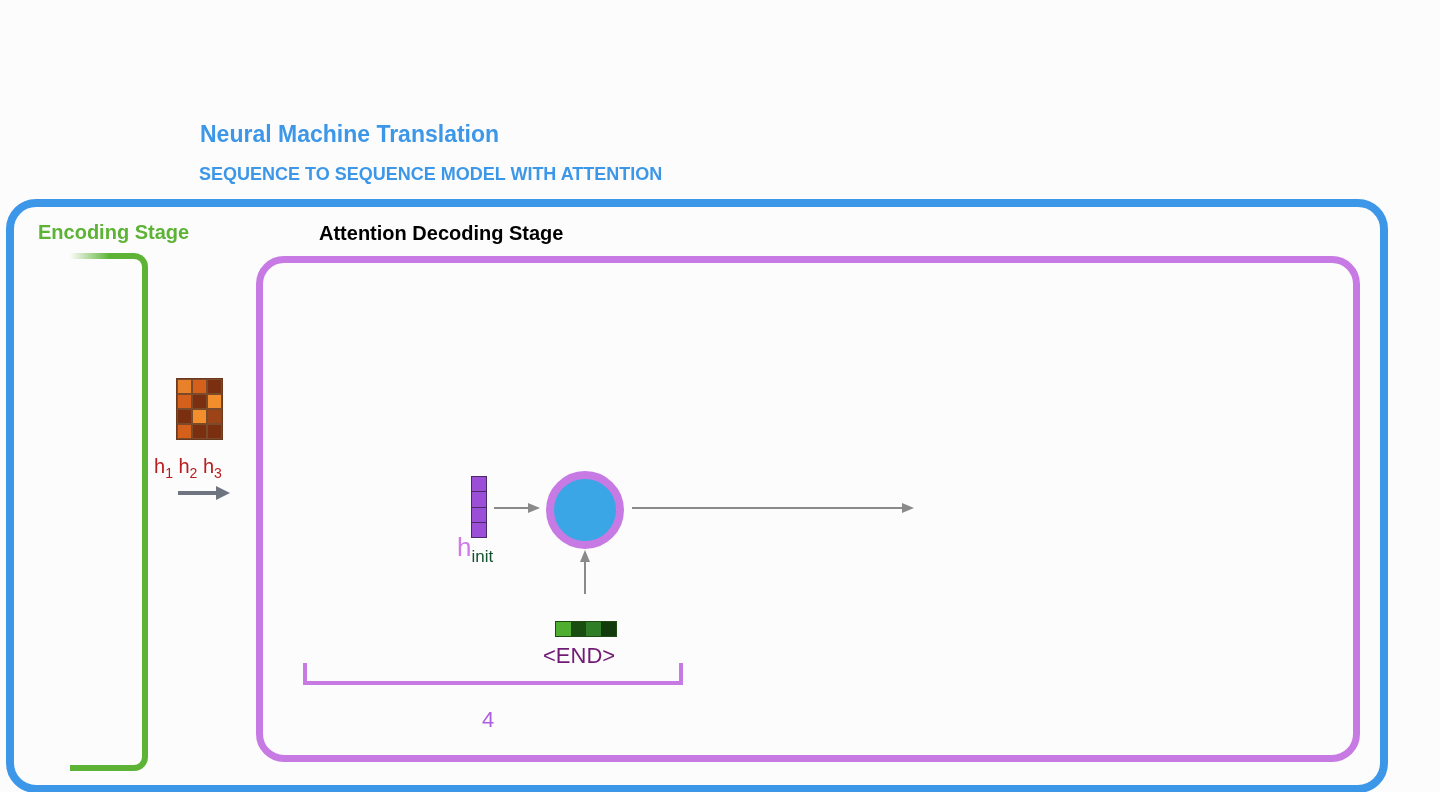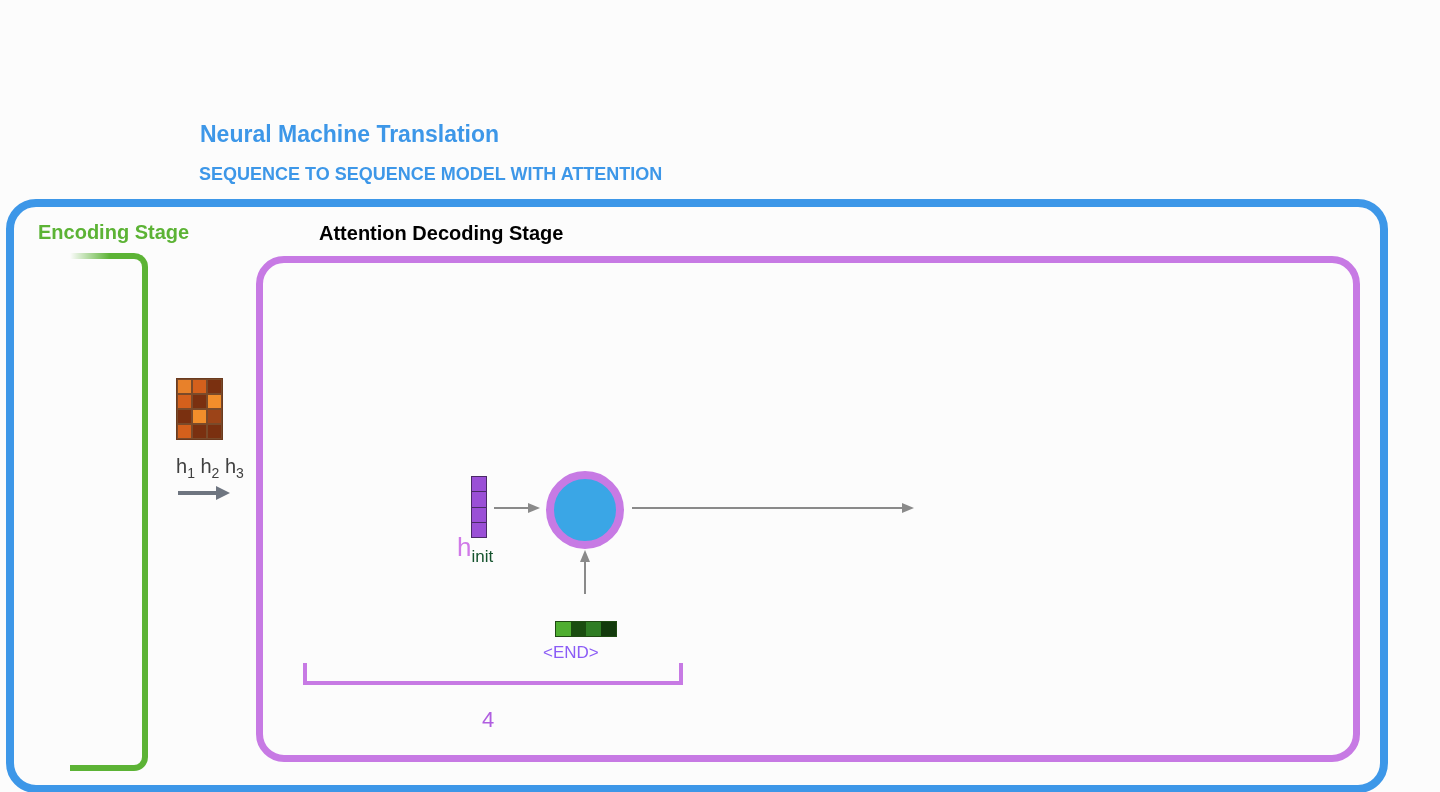--- a/index.html
+++ b/index.html
@@ -8,32 +8,32 @@
   .title{left:200px;top:121px;font-size:23px;font-weight:bold;color:#3d97e8;}
   .subtitle{left:199px;top:164px;font-size:18px;font-weight:bold;color:#3d97e8;}
   .outer{left:6px;top:199px;width:1366px;height:578px;border:8px solid #3d97e8;border-radius:30px;}
   .enc-label{left:22px;top:221px;font-size:20px;font-weight:bold;color:#5cb335;margin-left:16px;}
   .enc-bracket{left:70px;top:253px;width:72px;height:506px;border:6px solid #5cb335;border-left:none;border-radius:0 14px 14px 0;}
   .enc-fade{left:70px;top:253px;width:40px;height:512px;background:linear-gradient(to right,#fcfcfc,rgba(252,252,252,0));}
   .dec-label{left:319px;top:222px;font-size:20px;font-weight:bold;color:#000000;}
   .dec-box{left:256px;top:256px;width:1090px;height:492px;border:7px solid #c77ae4;border-radius:28px;}
   .matrix{left:176px;top:378px;width:45px;height:60px;display:grid;grid-template-columns:repeat(3,15px);grid-template-rows:repeat(4,15px);border:1px solid #6b3a1e;}
   .matrix div{border:0.5px solid #7a4a2a;box-sizing:border-box;}
-  .hlabels{left:176px;top:455px;font-size:20px;color:#404040;}
+  .hlabels{left:154px;top:455px;font-size:20px;color:#b91c1c;}
   .hlabels sub{font-size:14px;}
   .enc-arrow{left:178px;top:485px;}
   .hinit-vec{left:471px;top:476px;width:14px;height:60px;border:1px solid #4a2a66;display:flex;flex-direction:column;}
   .hinit-vec div{flex:1;background:#9a4fd6;border-bottom:1px solid #4a2a66;}
   .hinit-vec div:last-child{border-bottom:none;}
   .hinit{left:457px;top:532px;font-size:26px;color:#d07ae8;}
   .hinit sub{font-size:17px;color:#14532d;text-align:right;}
   .rnn{left:546px;top:471px;width:62px;height:62px;border:8px solid #c77ae4;border-radius:50%;background:#3aa6e6;}
   .end-vec{left:555px;top:621px;width:60px;height:14px;display:flex;border:1px solid #1f4a12;}
   .end-vec div{flex:1;}
-  .end-label{left:543px;top:643px;font-size:17px;color:#8b5cf6;}
+  .end-label{left:543px;top:643px;font-size:22px;color:#701a75;}
   .bottom-bracket{left:303px;top:663px;width:372px;height:18px;border:4px solid #c77ae4;border-top:none;}
   .step-num{left:482px;top:707px;font-size:22px;color:#b05ee0;}
 </style>
 </head>
 <body>
 
 <div class="abs title">Neural Machine Translation</div>
 <div class="abs subtitle">SEQUENCE TO SEQUENCE MODEL WITH ATTENTION</div>
 
 <div class="abs outer"></div>

